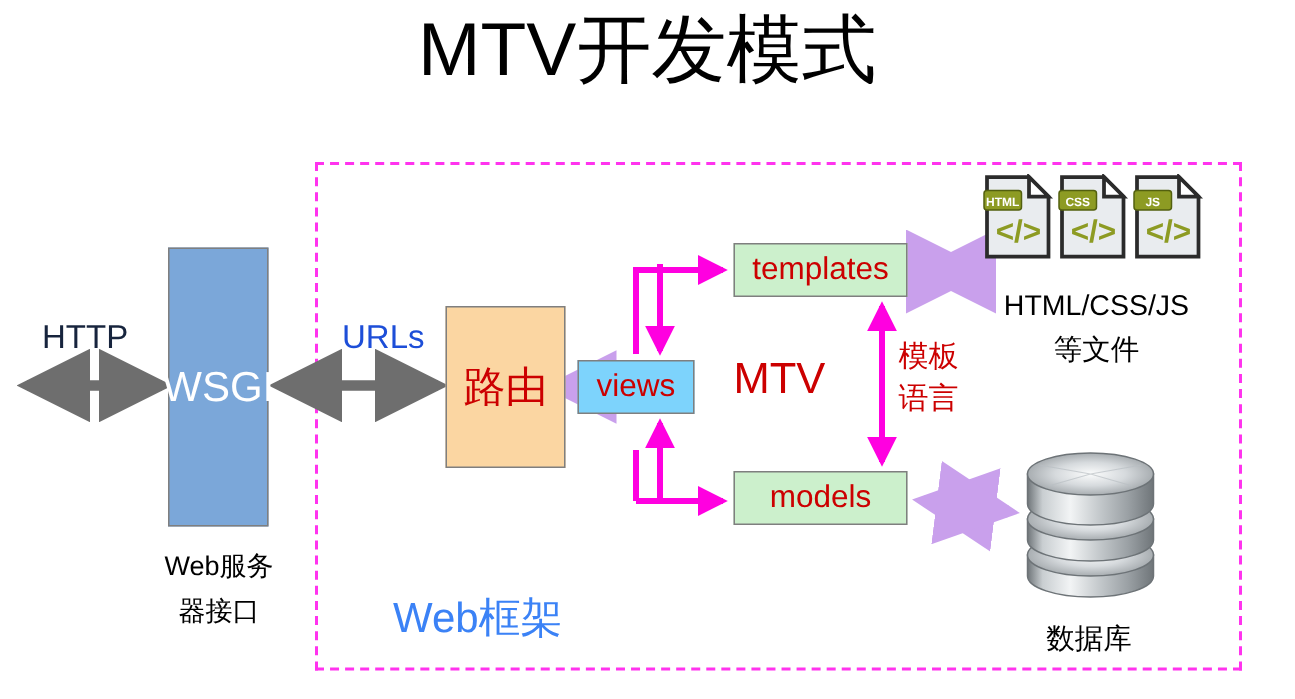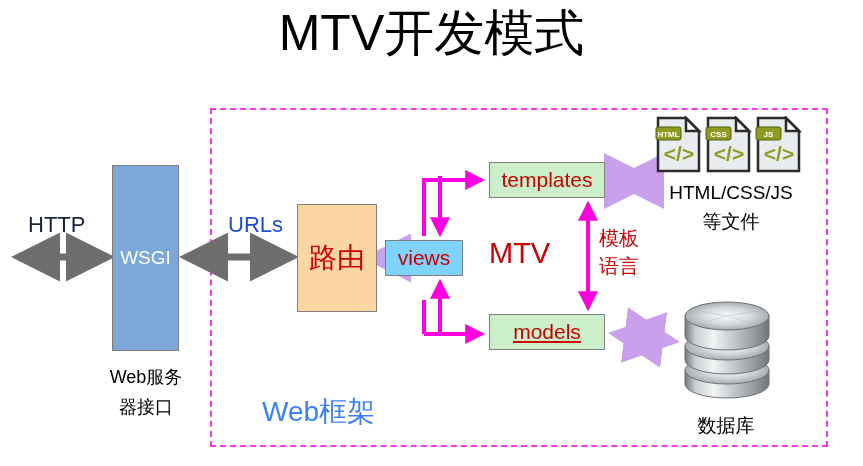--- a/index.html
+++ b/index.html
@@ -53,21 +53,21 @@
     white-space: nowrap;
   }
   .box-wsgi {
     left: 112px;
     top: 165px;
     width: 67px;
     height: 186px;
     background: #7ba7d9;
     border: 1.5px solid #7f7f7f;
     color: #ffffff;
-    font-size: 19px;
+    font-size: 28px;
   }
   .box-router {
     left: 297px;
     top: 204px;
     width: 80px;
     height: 108px;
     background: #fbd6a2;
     border: 1.5px solid #7f7f7f;
     color: #cc0000;
     font-size: 28px;
@@ -94,21 +94,20 @@
   }
   .box-models {
     left: 489px;
     top: 314px;
     width: 116px;
     height: 36px;
     background: #ccf0cc;
     border: 1.5px solid #7f7f7f;
     color: #cc0000;
     font-size: 21px;
-    text-decoration: underline;
   }
 
   
   .label {
     position: absolute;
     white-space: nowrap;
   }
   .lbl-http {
     left: 28px;
     top: 212px;
@@ -140,21 +139,21 @@
     left: 599px;
     top: 224px;
     width: 52px;
     text-align: left;
     font-size: 20px;
     color: #cc0000;
     line-height: 28px;
   }
   .lbl-files {
     left: 646px;
-    top: 178px;
+    top: 190px;
     width: 170px;
     text-align: center;
     font-size: 19px;
     color: #000000;
     line-height: 29px;
   }
   .lbl-db {
     left: 666px;
     top: 413px;
     width: 120px;

